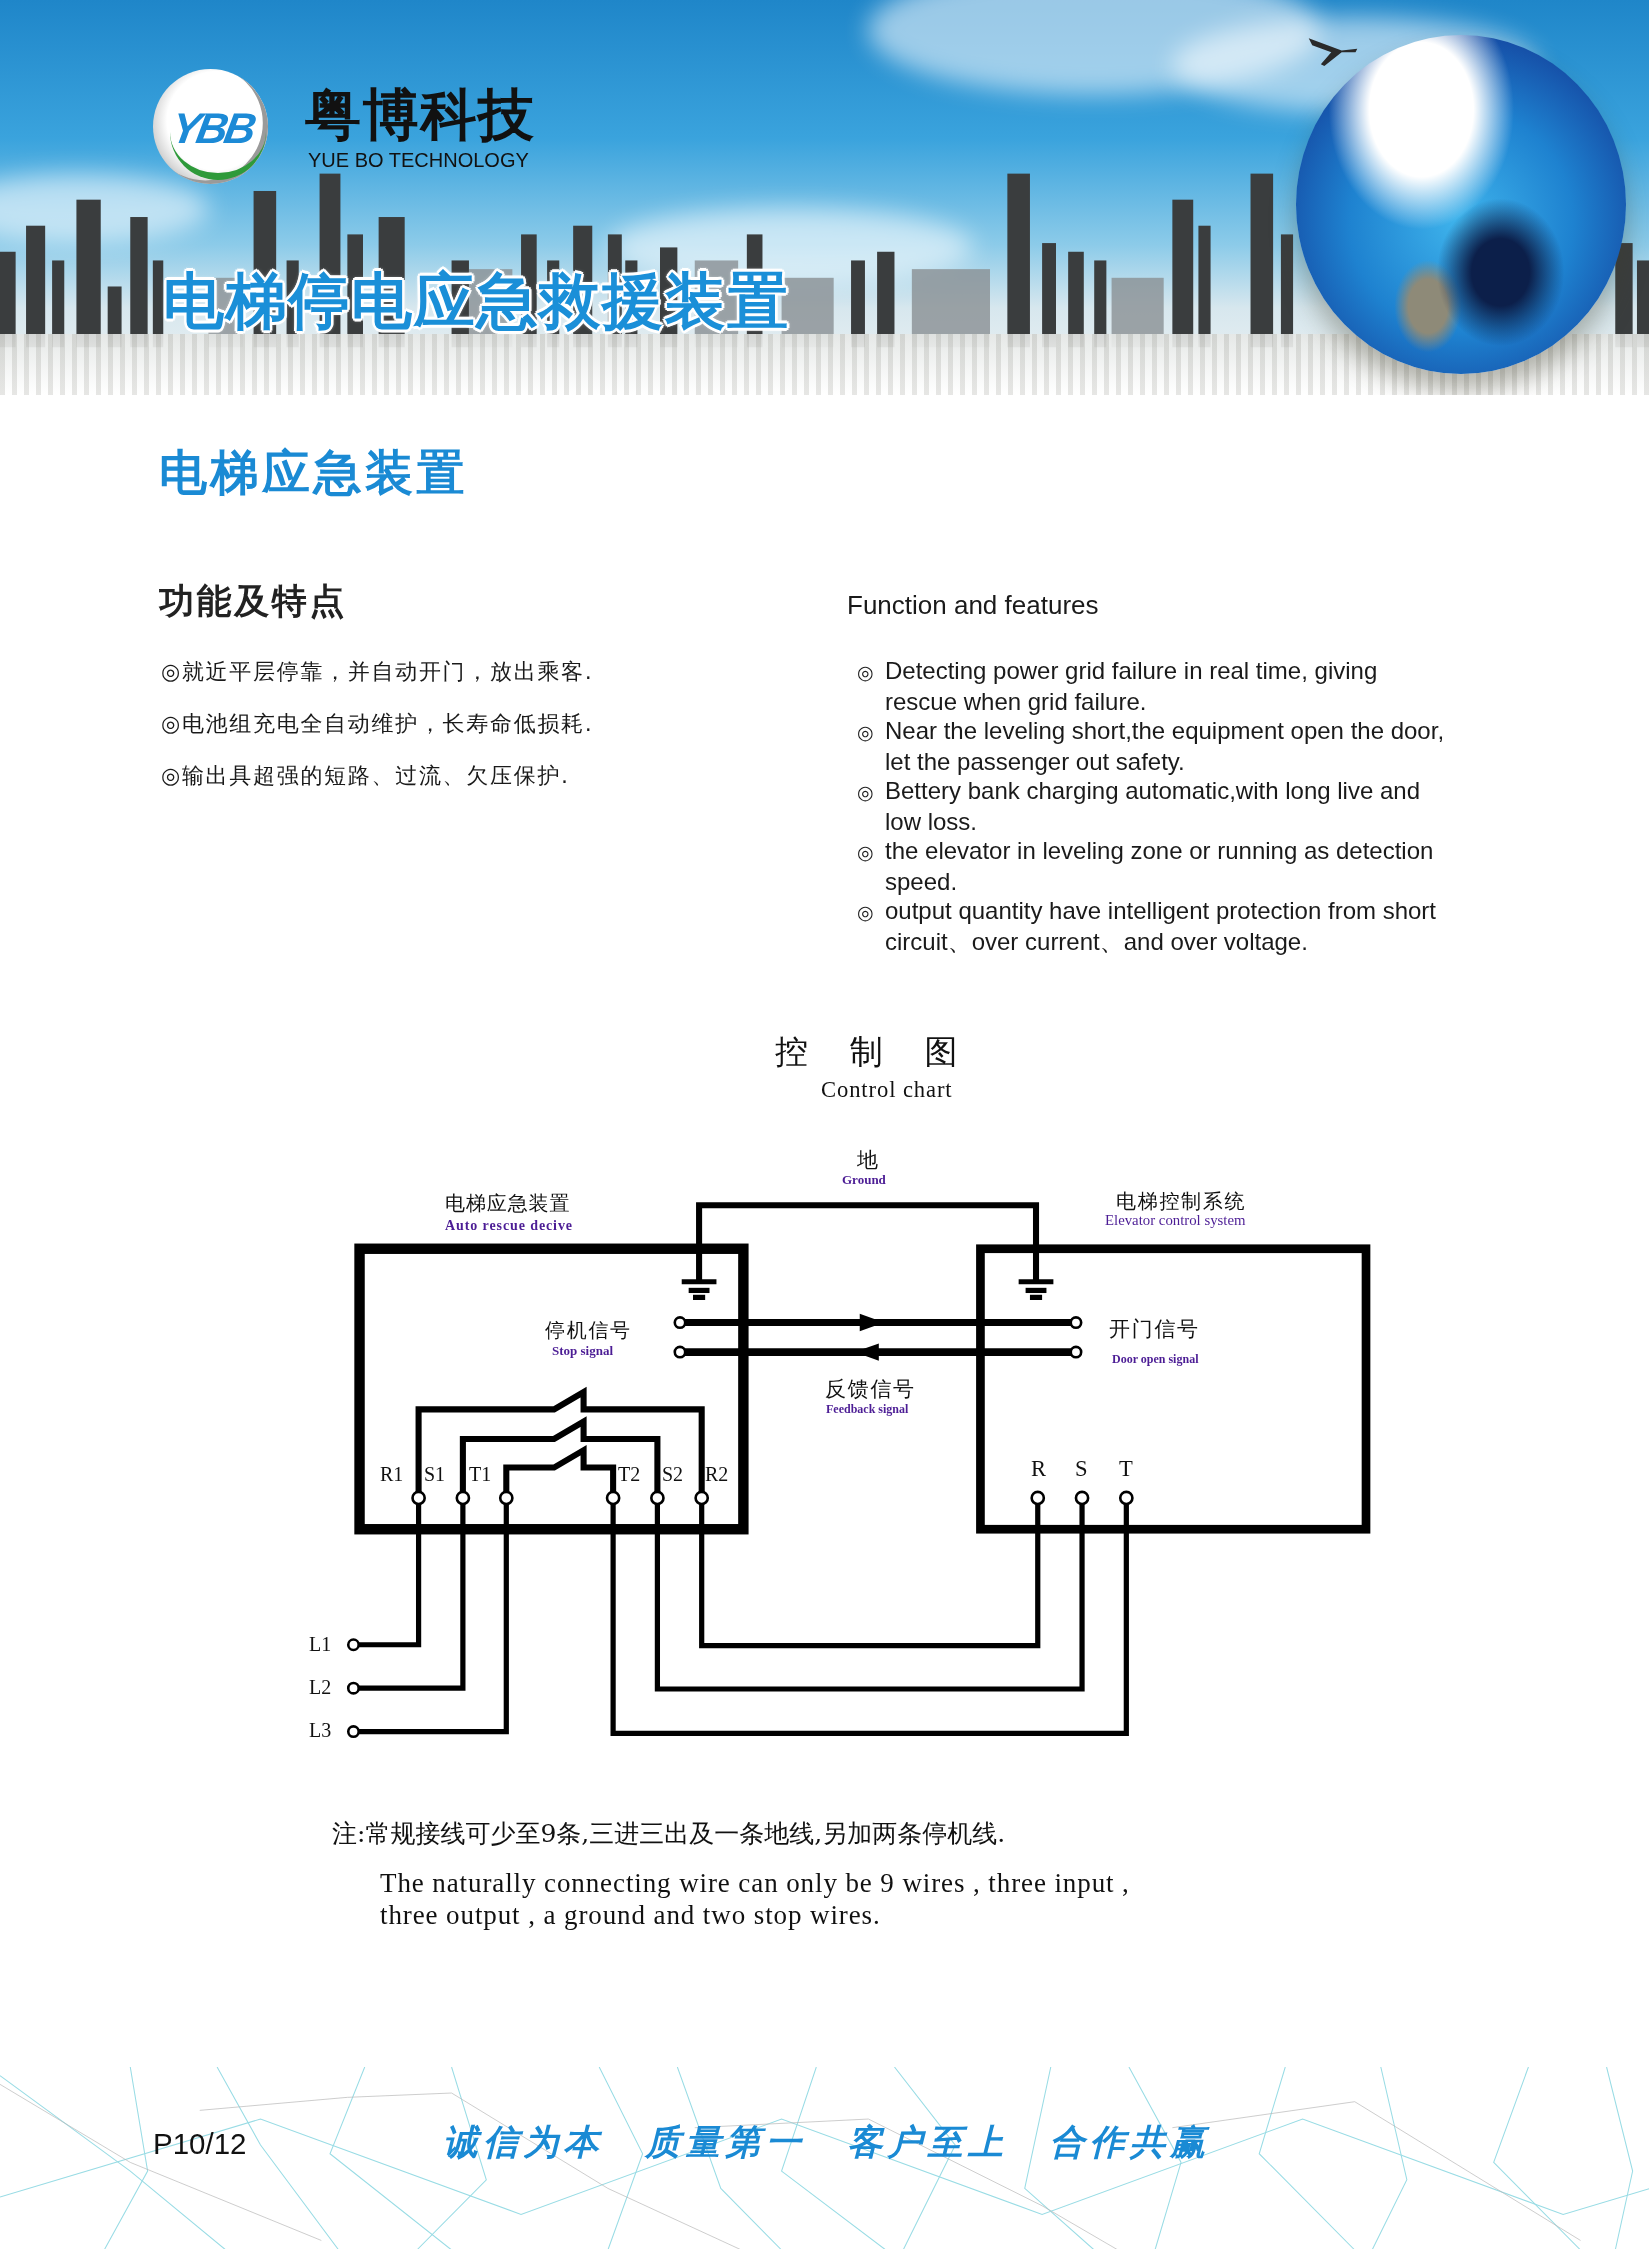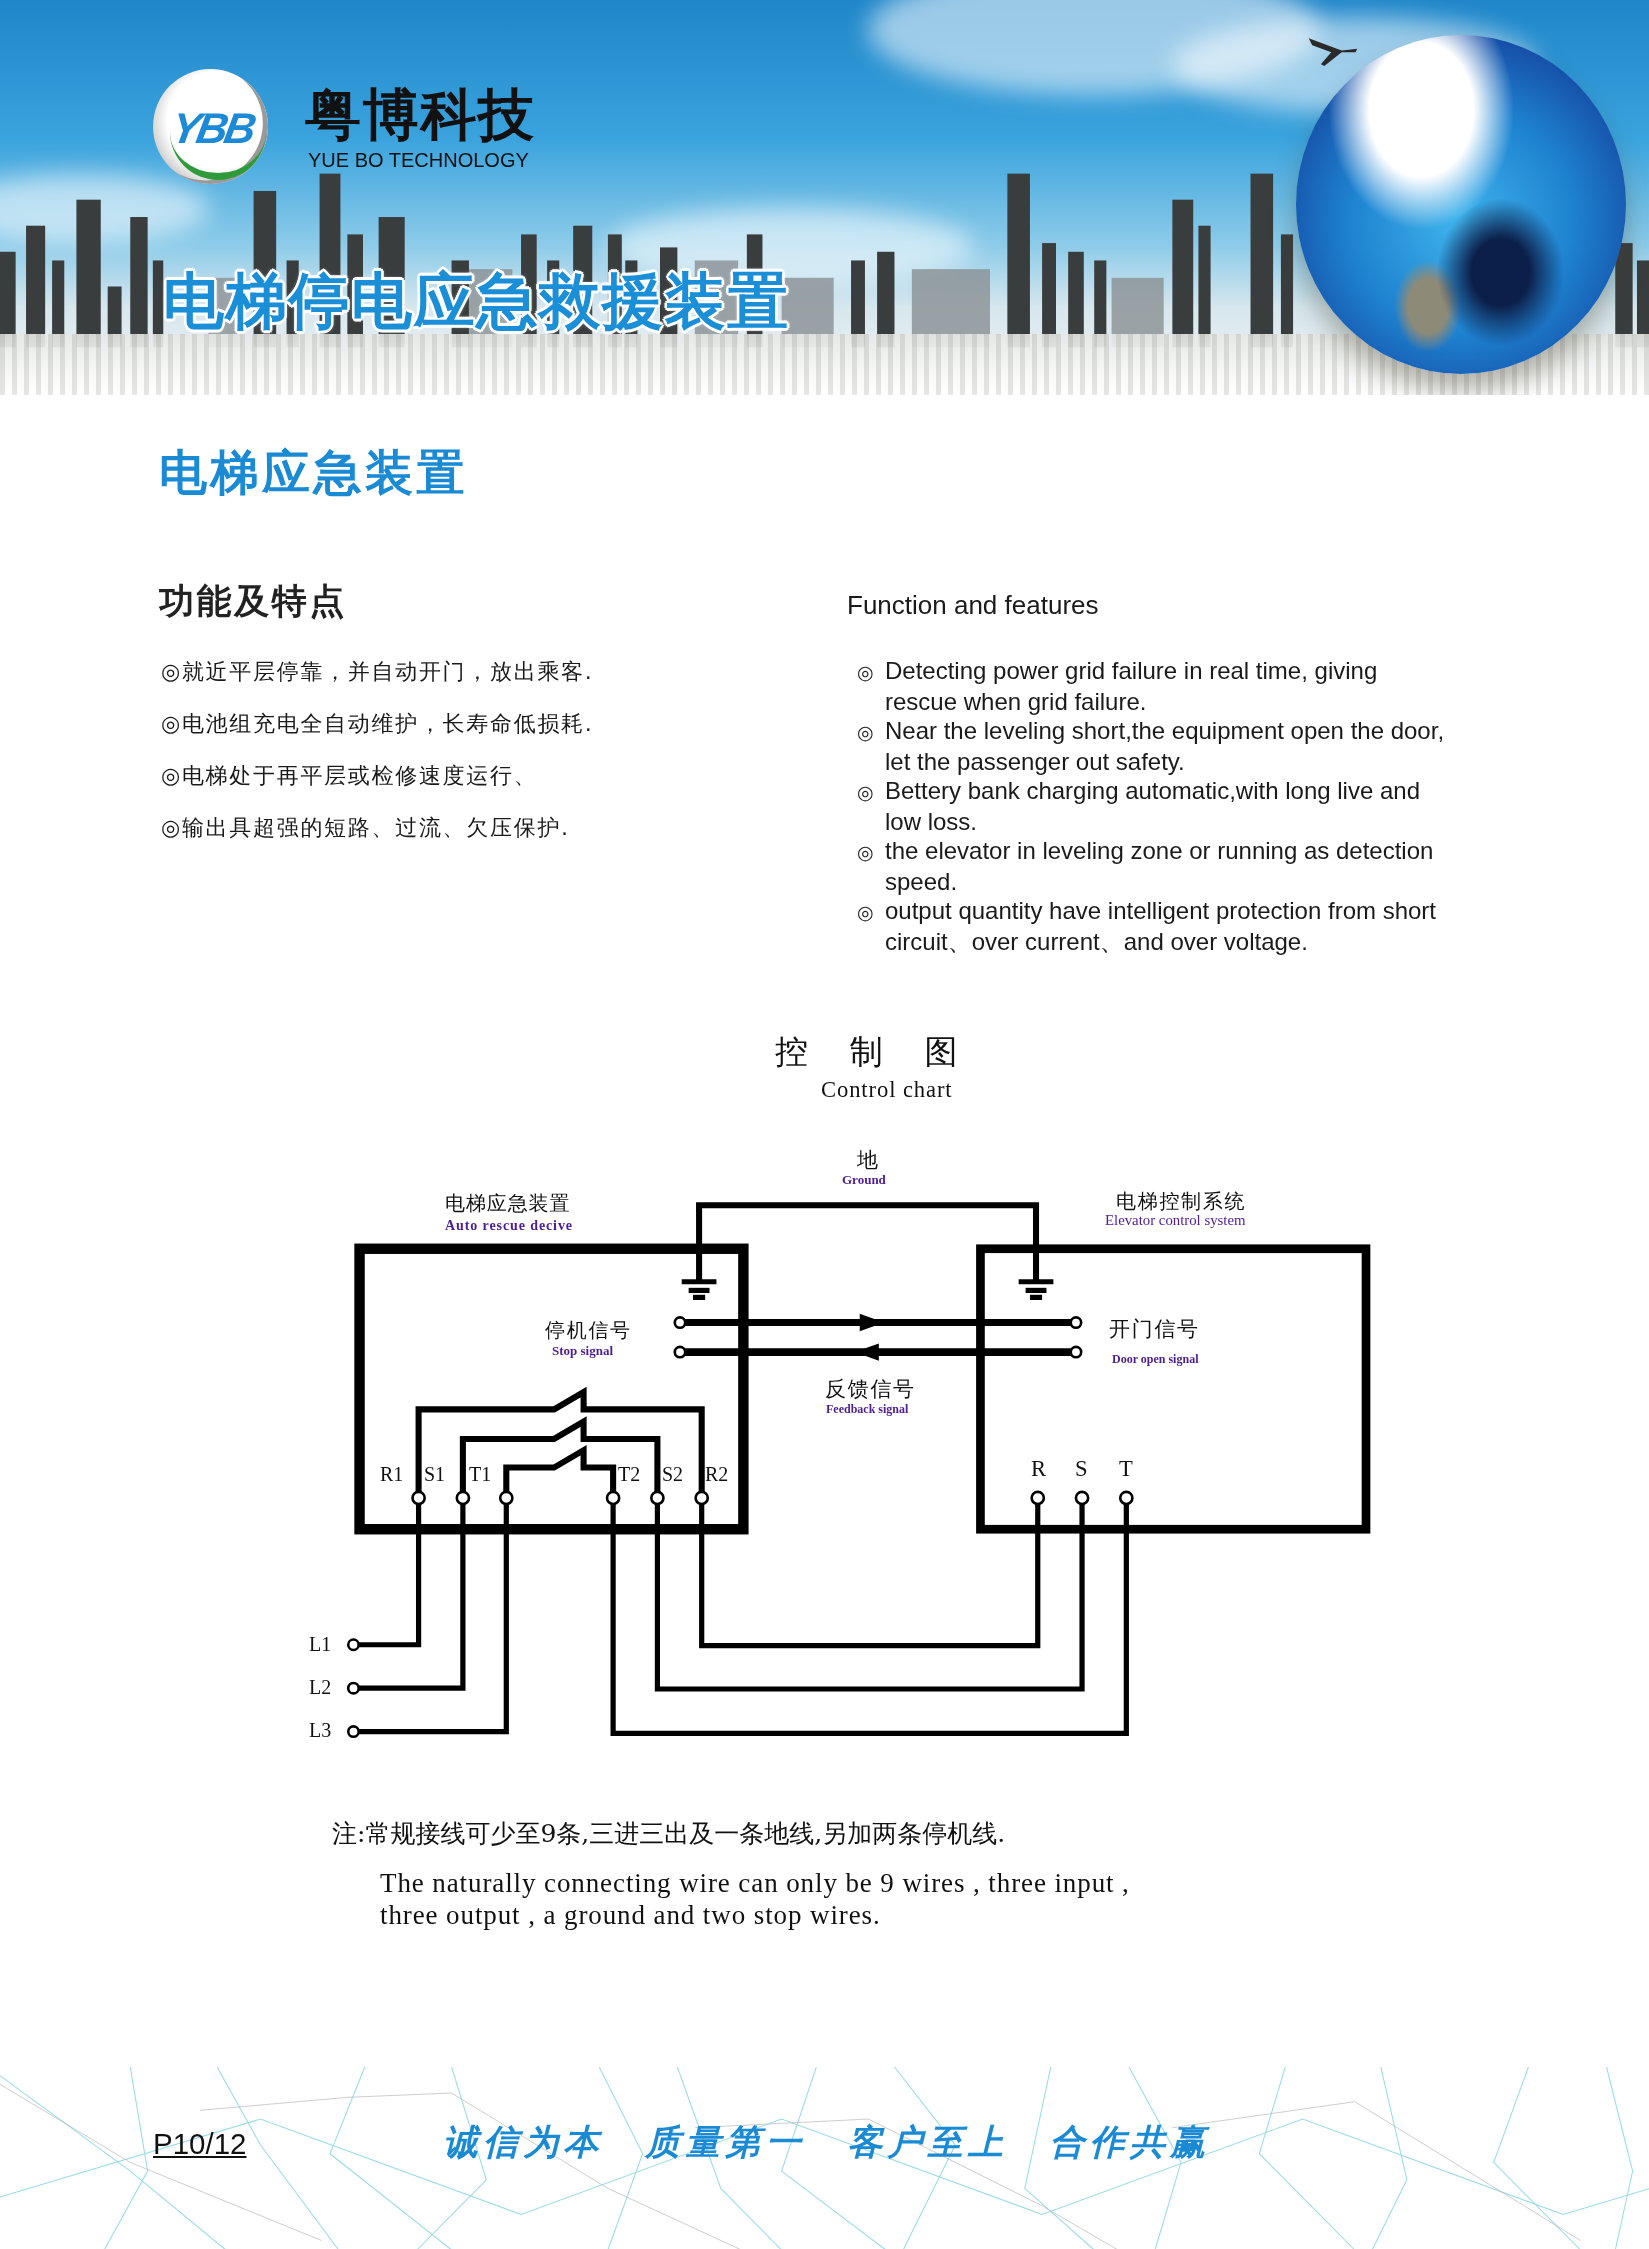--- a/index.html
+++ b/index.html
@@ -109,21 +109,21 @@
   }
   .note-en {
     position:absolute; left:380px; top:1867px; width:782px;
     font-family:"Liberation Serif", serif; font-size:27px; color:#111; line-height:32px; letter-spacing:0.9px;
   }
 
   
   .footer-bg { position:absolute; left:0; top:2067px; width:1650px; height:183px; }
   .page-num {
     position:absolute; left:153px; top:2127px;
-    font-family:"Liberation Sans", sans-serif; font-size:29.5px; color:#111;text-decoration:underline;
+    font-family:"Liberation Sans", sans-serif; font-size:29.5px; color:#111;
   }
   .slogan {
     position:absolute; left:443px; top:2119px;
     font-family:"DejaVu Serif", serif; font-style:italic; font-weight:bold; font-size:35px; color:#1a8ad4;
     white-space:nowrap; word-spacing:24px; letter-spacing:5.2px;
   }
 </style>
 </head>
 <body>
 
@@ -194,21 +194,20 @@
 
   <div class="banner-title">电梯停电应急救援装置</div>
 </div>
 
 <div class="section-title">电梯应急装置</div>
 
 <div class="feat-cn-title">功能及特点</div>
 <ul class="feat-cn-list">
   <li>◎就近平层停靠，并自动开门，放出乘客.</li>
   <li>◎电池组充电全自动维护，长寿命低损耗.</li>
-  <li>◎电梯处于再平层或检修速度运行、</li>
   <li>◎输出具超强的短路、过流、欠压保护.</li>
 </ul>
 
 <div class="feat-en-title">Function and features</div>
 <ul class="feat-en-list">
   <li><span class="bullet">◎</span><span>Detecting power grid failure in real time, giving rescue when grid failure.</span></li>
   <li><span class="bullet">◎</span><span>Near the leveling short,the equipment open the door, let the passenger out safety.</span></li>
   <li><span class="bullet">◎</span><span>Bettery bank charging automatic,with long live and low loss.</span></li>
   <li><span class="bullet">◎</span><span>the elevator in leveling zone or running as detection speed.</span></li>
   <li><span class="bullet">◎</span><span>output quantity have intelligent protection from short circuit、over current、and over voltage.</span></li>

